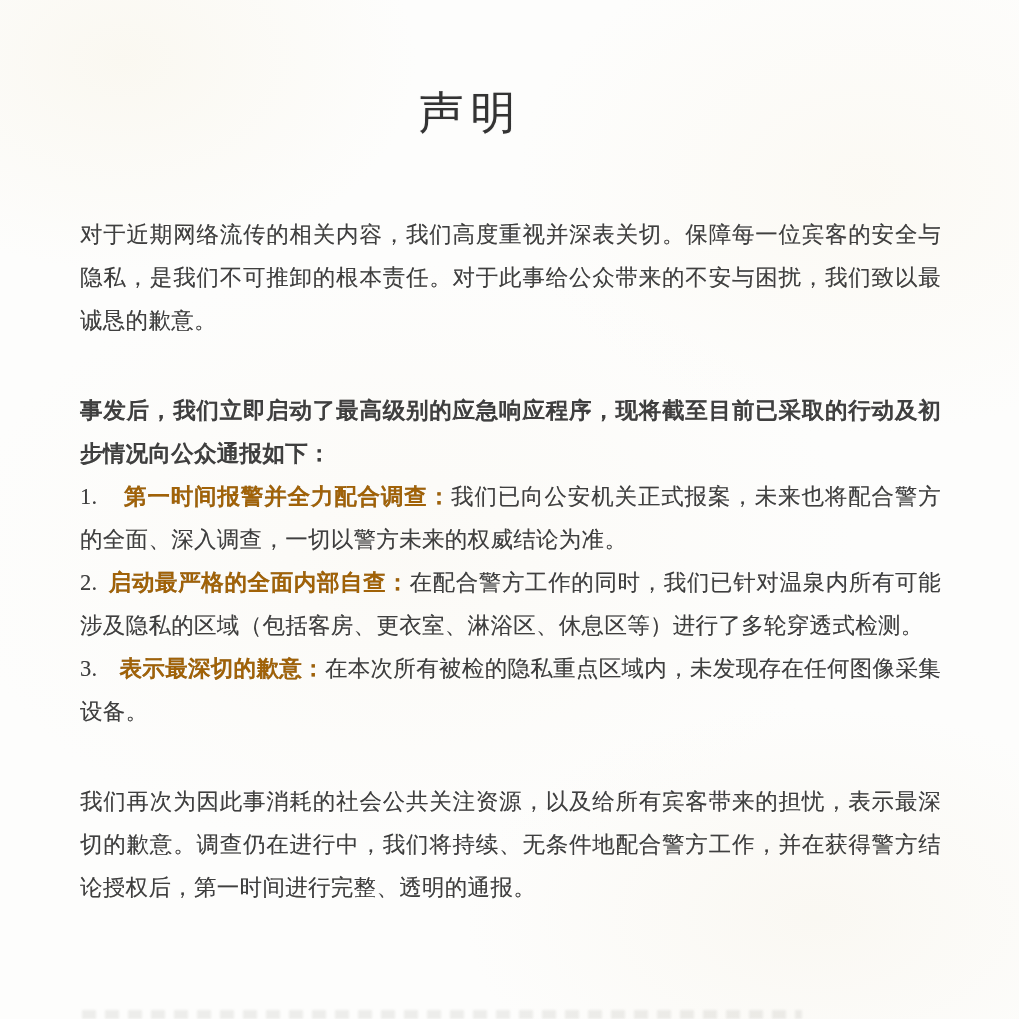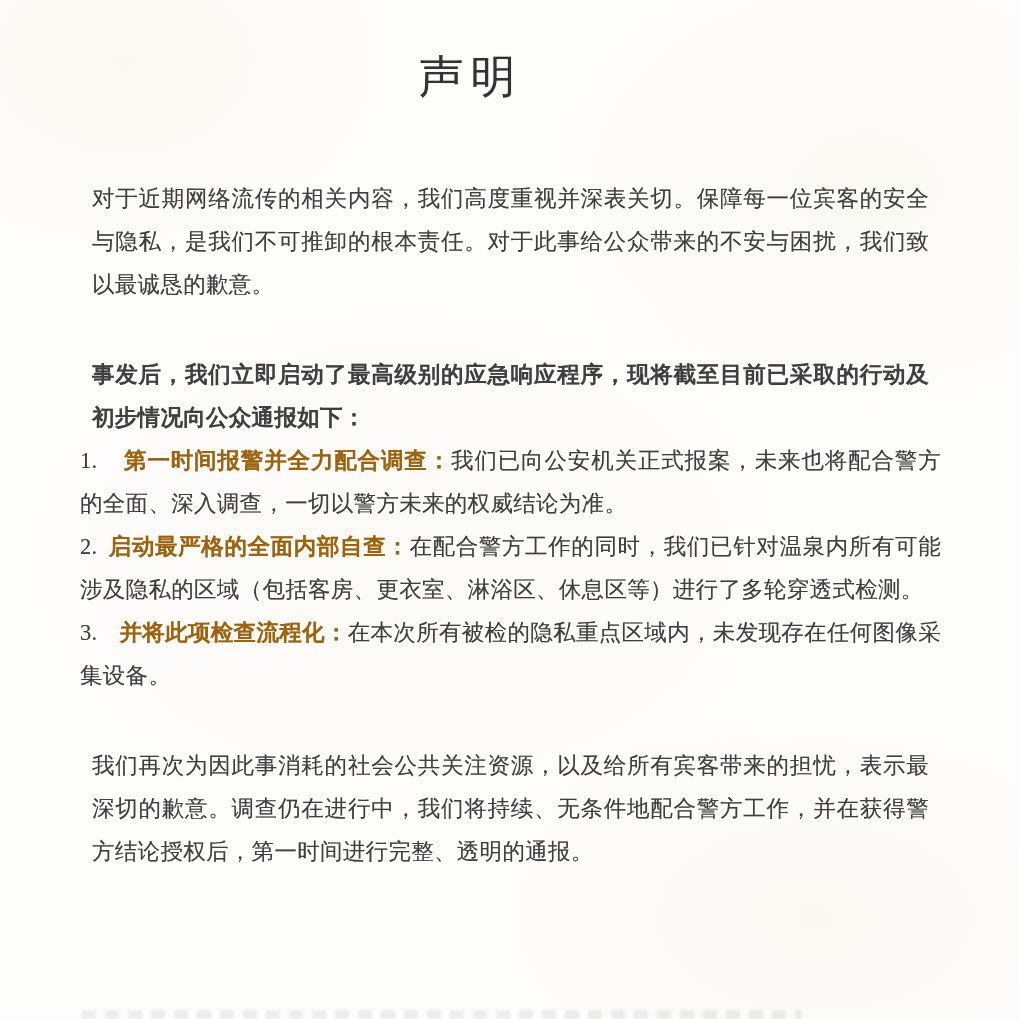--- a/index.html
+++ b/index.html
@@ -22,40 +22,40 @@
   }
   .page {
     position: absolute;
     left: 80px;
     top: 0;
     width: 861px;
     height: 1019px;
   }
   .doc-title {
     margin: 0;
-    padding-top: 51px;
+    padding-top: 87px;
     margin-right: 80px;
     margin-bottom: 0;
     text-align: center;
     font-size: 45px;
     line-height: 52px;
     font-weight: 500;
     letter-spacing: 7px;
     color: #333333;
     text-shadow: 0 0 1px rgba(70,70,70,0.35);
   }
   .body-text {
     font-size: 22.5px;
     line-height: 43px;
     text-align: justify;
     letter-spacing: 0.3px;
     text-shadow: 0 0 0.6px rgba(70,70,70,0.45);
   }
   p.para {
-    margin: 12px;
+    margin: 0;
   }
   p.intro {
     margin-top: 74px;
     margin-bottom: 47px;
   }
   p.preface {
     margin-bottom: 0;
     font-weight: bold;
   }
   p.item {
@@ -99,20 +99,20 @@
   <h1 class="doc-title">声明</h1>
 
   <p class="body-text para intro">对于近期网络流传的相关内容，我们高度重视并深表关切。保障每一位宾客的安全与隐私，是我们不可推卸的根本责任。对于此事给公众带来的不安与困扰，我们致以最诚恳的歉意。</p>
 
   <p class="body-text para preface">事发后，我们立即启动了最高级别的应急响应程序，现将截至目前已采取的行动及初步情况向公众通报如下：</p>
 
   <p class="body-text item item-1"><span class="marker">1.</span><span class="lead">第一时间报警并全力配合调查：</span><span>我们已向公安机关正式报案，未来也将配合警方的全面、深入调查，一切以警方未来的权威结论为准。</span></p>
 
   <p class="body-text item item-2"><span class="marker">2.</span><span class="lead">启动最严格的全面内部自查：</span><span>在配合警方工作的同时，我们已针对温泉内所有可能涉及隐私的区域（包括客房、更衣室、淋浴区、休息区等）进行了多轮穿透式检测。</span></p>
 
-  <p class="body-text item item-3"><span class="marker">3.</span><span class="lead">并将此项检查流程化：</span><span>在本次所有被检的隐私重点区域内，未发现存在任何图像采集设备。</span></p>
+  <p class="body-text item item-3"><span class="marker">3.</span><span class="lead">表示最深切的歉意：</span><span>在本次所有被检的隐私重点区域内，未发现存在任何图像采集设备。</span></p>
 
 
   <p class="body-text para closing">我们再次为因此事消耗的社会公共关注资源，以及给所有宾客带来的担忧，表示最深切的歉意。调查仍在进行中，我们将持续、无条件地配合警方工作，并在获得警方结论授权后，第一时间进行完整、透明的通报。</p>
 
   <div class="clipped-line"></div>
 
 </div>
 
 </body></html>

